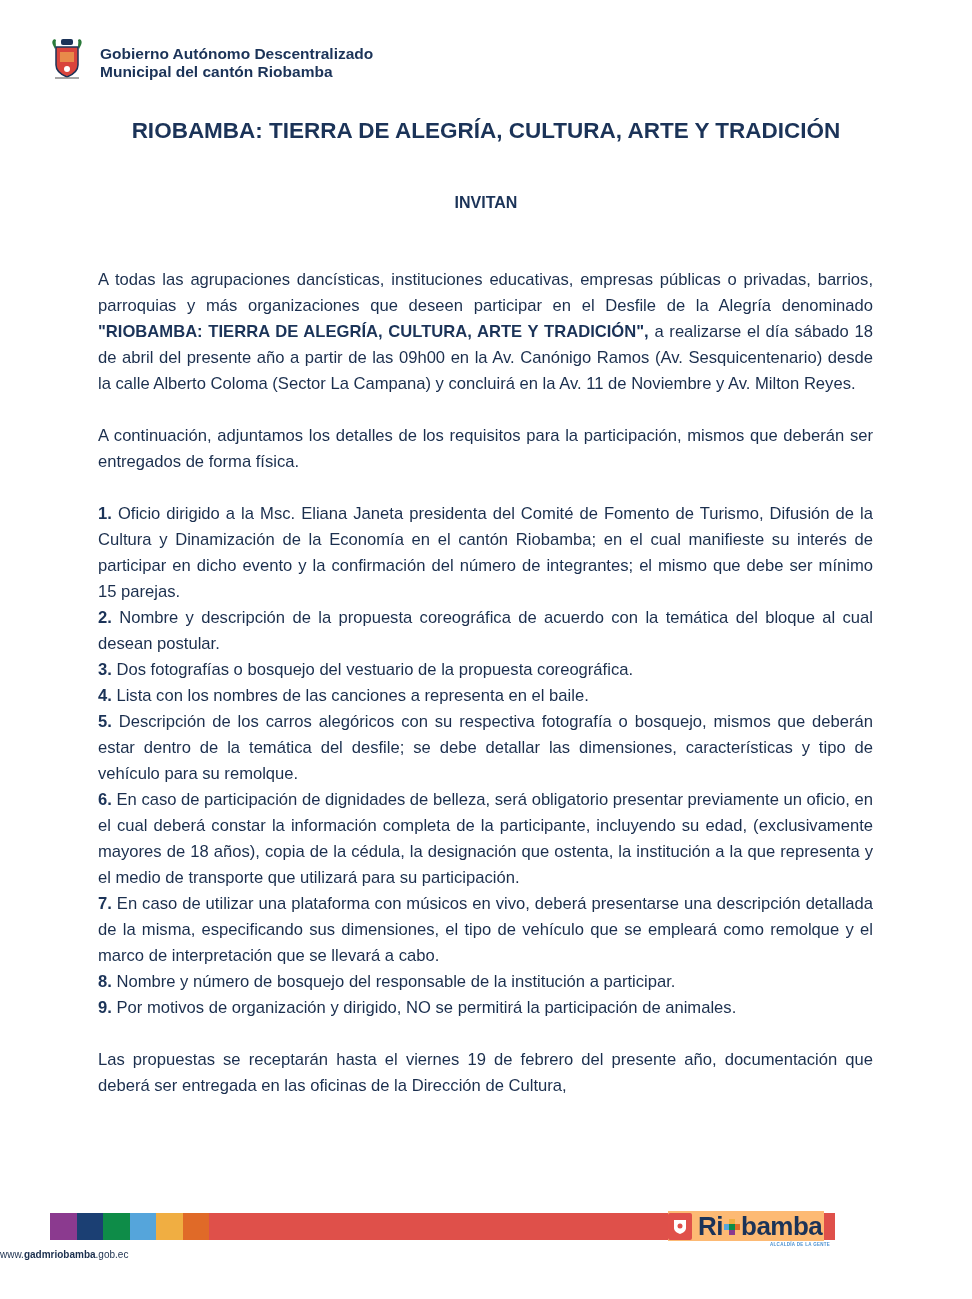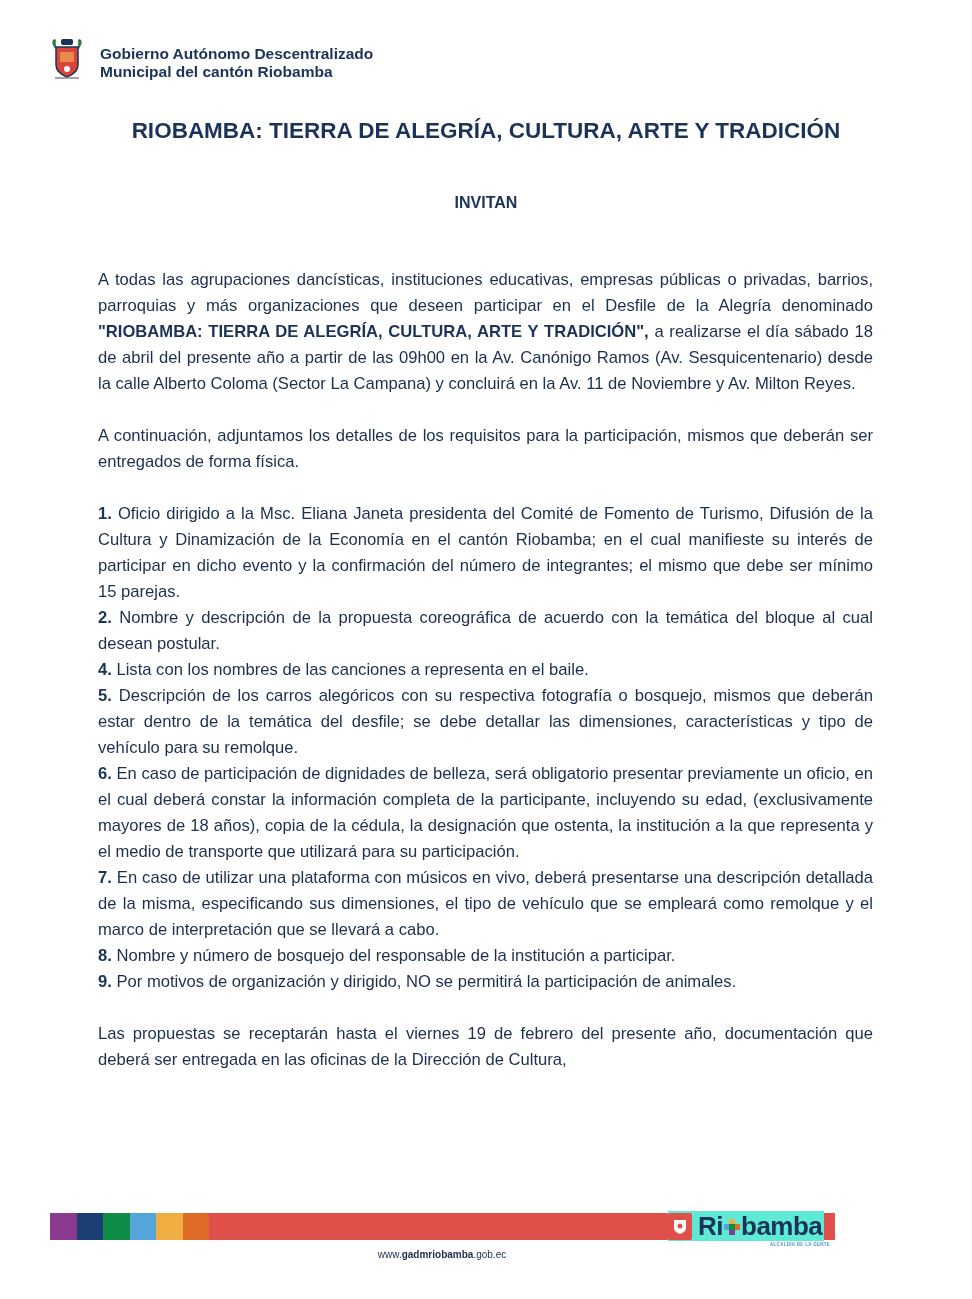--- a/index.html
+++ b/index.html
@@ -13,26 +13,26 @@
     .invitan { position: absolute; left: 0; width: 972px; top: 194px; text-align: center;
       font-weight: 700; font-size: 16px; color: #1b3358; }
     .body { position: absolute; left: 98px; width: 775px; top: 253px;
       font-size: 16.6px; line-height: 26px; color: #1b2f4e; text-align: justify; margin-top: 14px; }
     .body p { margin: 0; }
     .gap { height: 26px; }
     b { font-weight: 700; color: #1b3358; }
     .footer-bar { position: absolute; left: 50px; top: 1213px; height: 27px; width: 785px; display: flex; }
     .seg { height: 27px; width: 26.5px; }
     .seg-red { flex: 1; height: 27px; }
-    .logo-box { position: absolute; left: 668px; top: 1211px; display: flex; align-items: center; background: #5eead4; padding: 0 2px 0 0; }
+    .logo-box { position: absolute; left: 668px; top: 1211px; display: flex; align-items: center; background: #fdba74; padding: 0 2px 0 0; }
     .logo-shield { width: 24px; height: 27px; background: #e0504a; display: flex; align-items: center; justify-content: center; margin-right: 6px; border-radius: 2px; }
     .logo-text { font-weight: 700; font-size: 26px; color: #1b3358; letter-spacing: -0.5px; line-height: 30px; display: flex; align-items: center; }
     .logo-diamond { display: inline-block; width: 16px; height: 16px; margin: 0 1px; position: relative; top: 1px; }
     .logo-sub { position: absolute; left: 770px; top: 1242px; font-size: 4.5px; font-weight: 700; color: #4a90d0; letter-spacing: 0.3px; }
-    .url { position: absolute; left: 0; width: 884px; top: 1249px; text-align: center; font-size: 10px; color: #1b2f4e; }
+    .url { position: absolute; left: 0; width: 884px; top: 1249px; font-size: 10px; color: #1b2f4e; }
     .url b { color: #1b2f4e; }
   </style>
 </head>
 <body>
 
 <div class="header">
   <svg class="crest" viewBox="0 0 34 44">
     <path d="M3 8 C1 4 4 1 6 3 C5 6 7 9 5 12 Z" fill="#2a7a3a"></path>
     <path d="M31 8 C33 4 30 1 28 3 C29 6 27 9 29 12 Z" fill="#2a7a3a"></path>
     <rect x="11" y="2" width="12" height="6" rx="2" fill="#1b3358"></rect>
@@ -51,20 +51,21 @@
 <div class="invitan">INVITAN</div>
 
 <div class="body">
   <p><span>A todas las agrupaciones dancísticas, instituciones educativas, empresas públicas o privadas, barrios, parroquias y más organizaciones que deseen participar en el Desfile de la Alegría denominado </span><b>"RIOBAMBA: TIERRA DE ALEGRÍA, CULTURA, ARTE Y TRADICIÓN",</b><span> a realizarse el día sábado 18 de abril del presente año a partir de las 09h00 en la Av. Canónigo Ramos (Av. Sesquicentenario) desde la calle Alberto Coloma (Sector La Campana) y concluirá en la Av. 11 de Noviembre y Av. Milton Reyes.</span></p>
   <div class="gap"></div>
   <p>A continuación, adjuntamos los detalles de los requisitos para la participación, mismos que deberán ser entregados de forma física.</p>
   <div class="gap"></div>
   <div>
     <p><b>1.</b><span> Oficio dirigido a la Msc. Eliana Janeta presidenta del Comité de Fomento de Turismo, Difusión de la Cultura y Dinamización de la Economía en el cantón Riobamba; en el cual manifieste su interés de participar en dicho evento y la confirmación del número de integrantes; el mismo que debe ser mínimo 15 parejas.</span></p>
     <p><b>2.</b><span> Nombre y descripción de la propuesta coreográfica de acuerdo con la temática del bloque al cual desean postular.</span></p>
+    <p><b>3.</b><span> Dos fotografías o bosquejo del vestuario de la propuesta coreográfica.</span></p>
     <p><b>4.</b><span> Lista con los nombres de las canciones a representa en el baile.</span></p>
     <p><b>5.</b><span> Descripción de los carros alegóricos con su respectiva fotografía o bosquejo, mismos que deberán estar dentro de la temática del desfile; se debe detallar las dimensiones, características y tipo de vehículo para su remolque.</span></p>
     <p><b>6.</b><span> En caso de participación de dignidades de belleza, será obligatorio presentar previamente un oficio, en el cual deberá constar la información completa de la participante, incluyendo su edad, (exclusivamente mayores de 18 años), copia de la cédula, la designación que ostenta, la institución a la que representa y el medio de transporte que utilizará para su participación.</span></p>
     <p><b>7.</b><span> En caso de utilizar una plataforma con músicos en vivo, deberá presentarse una descripción detallada de la misma, especificando sus dimensiones, el tipo de vehículo que se empleará como remolque y el marco de interpretación que se llevará a cabo.</span></p>
     <p><b>8.</b><span> Nombre y número de bosquejo del responsable de la institución a participar.</span></p>
     <p><b>9.</b><span> Por motivos de organización y dirigido, NO se permitirá la participación de animales.</span></p>
   </div>
   <div class="gap"></div>
   <p>Las propuestas se receptarán hasta el viernes 19 de febrero del presente año, documentación que deberá ser entregada en las oficinas de la Dirección de Cultura,</p>
 </div>

